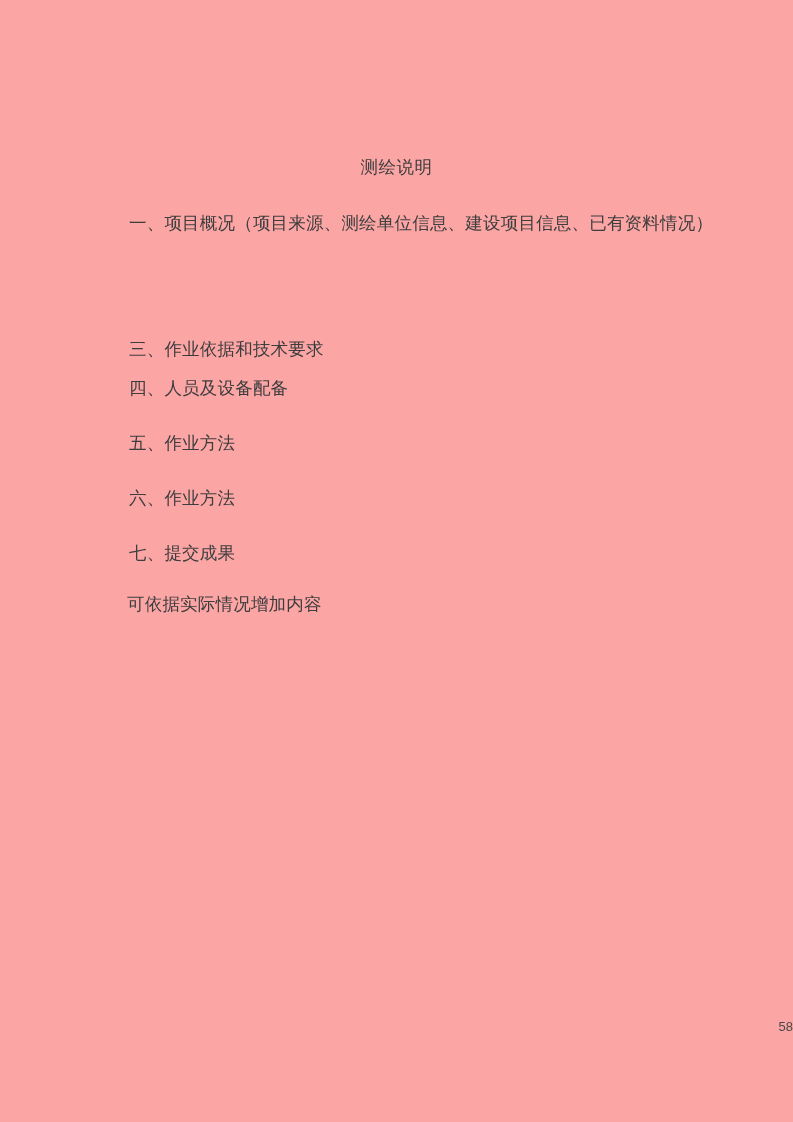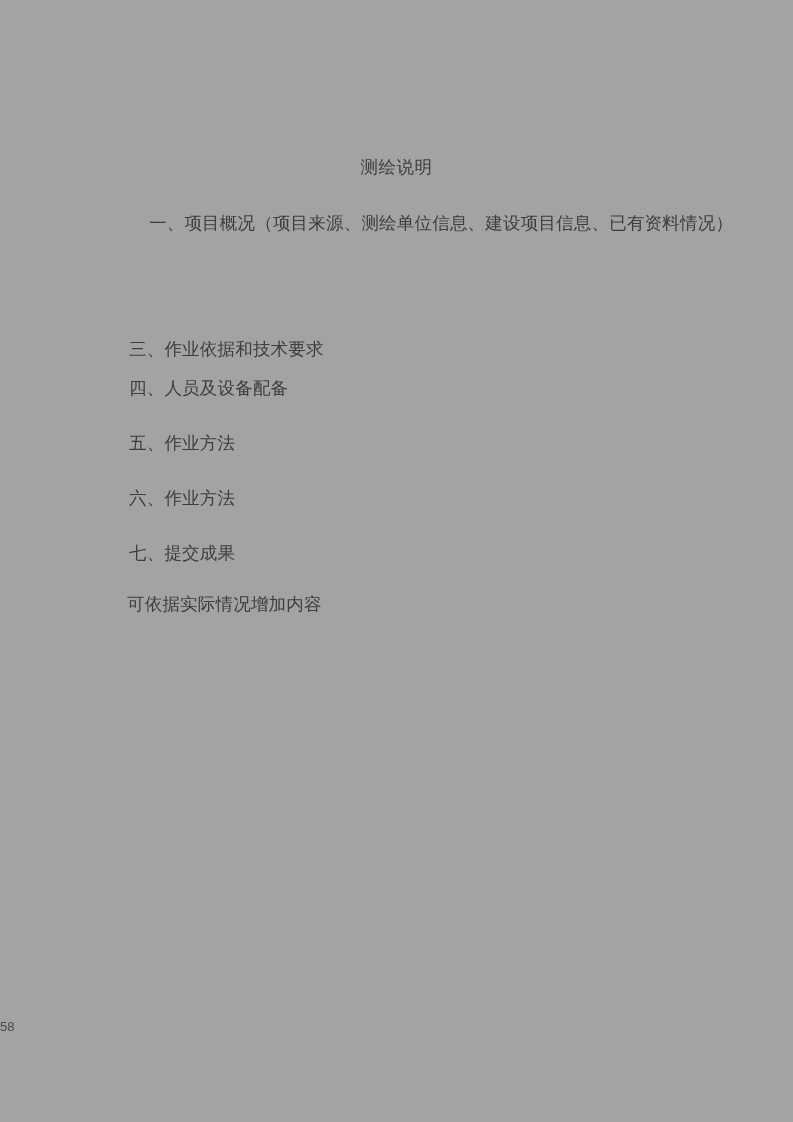--- a/index.html
+++ b/index.html
@@ -4,21 +4,21 @@
   <style>
     html, body {
       margin: 0;
       padding: 0;
       background: #ffffff;
     }
     .page {
       position: relative;
       width: 793px;
       height: 1122px;
-      background: #a3a3a3;
+      background: #fca5a5;
       overflow: hidden;
       font-family: "Liberation Sans", "DejaVu Sans", sans-serif;
       color: #3d3d3d;
     }
     .doc-title {
       position: absolute;
       top: 155px;
       left: 0;
       width: 793px;
       text-align: center;
@@ -28,21 +28,21 @@
       white-space: nowrap;
     }
     .doc-line {
       position: absolute;
       left: 129px;
       font-size: 17.5px;
       line-height: 24px;
       letter-spacing: 0.2px;
       white-space: nowrap;
     }
-    .l1 { top: 211px; margin-left: 20px; }
+    .l1 { top: 211px; }
     .l2 { top: 266px; }
     .l3 { top: 337px; }
     .l4 { top: 376px; }
     .l5 { top: 431px; text-align: center; }
     .l6 { top: 486px; }
     .l7 { top: 541px; }
     .doc-note {
       position: absolute;
       left: 127px;
       top: 592px;
@@ -50,21 +50,21 @@
       line-height: 24px;
       letter-spacing: 0.2px;
       white-space: nowrap;
       font-family: Liberation Serif, serif;
     }
     .page-number {
       position: absolute;
       top: 1018px;
       left: 0;
       width: 793px;
-      text-align: left;
+      text-align: right;
       font-size: 13px;
       line-height: 18px;
       color: #4a4a4a;
     }
   </style>
 </head>
 <body>
 
 <div class="page">
 

